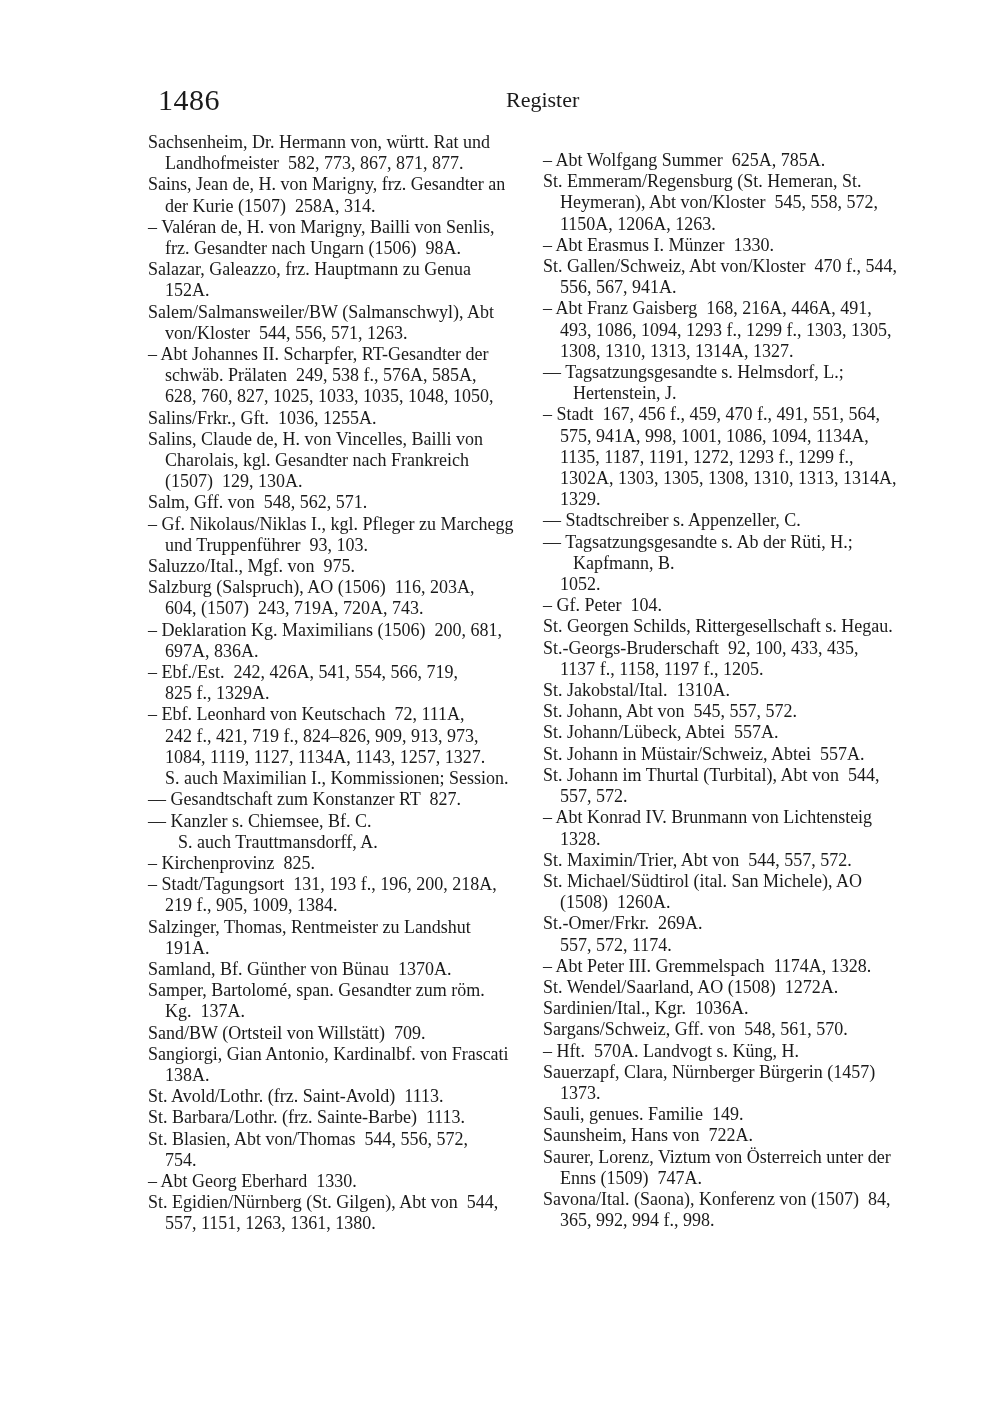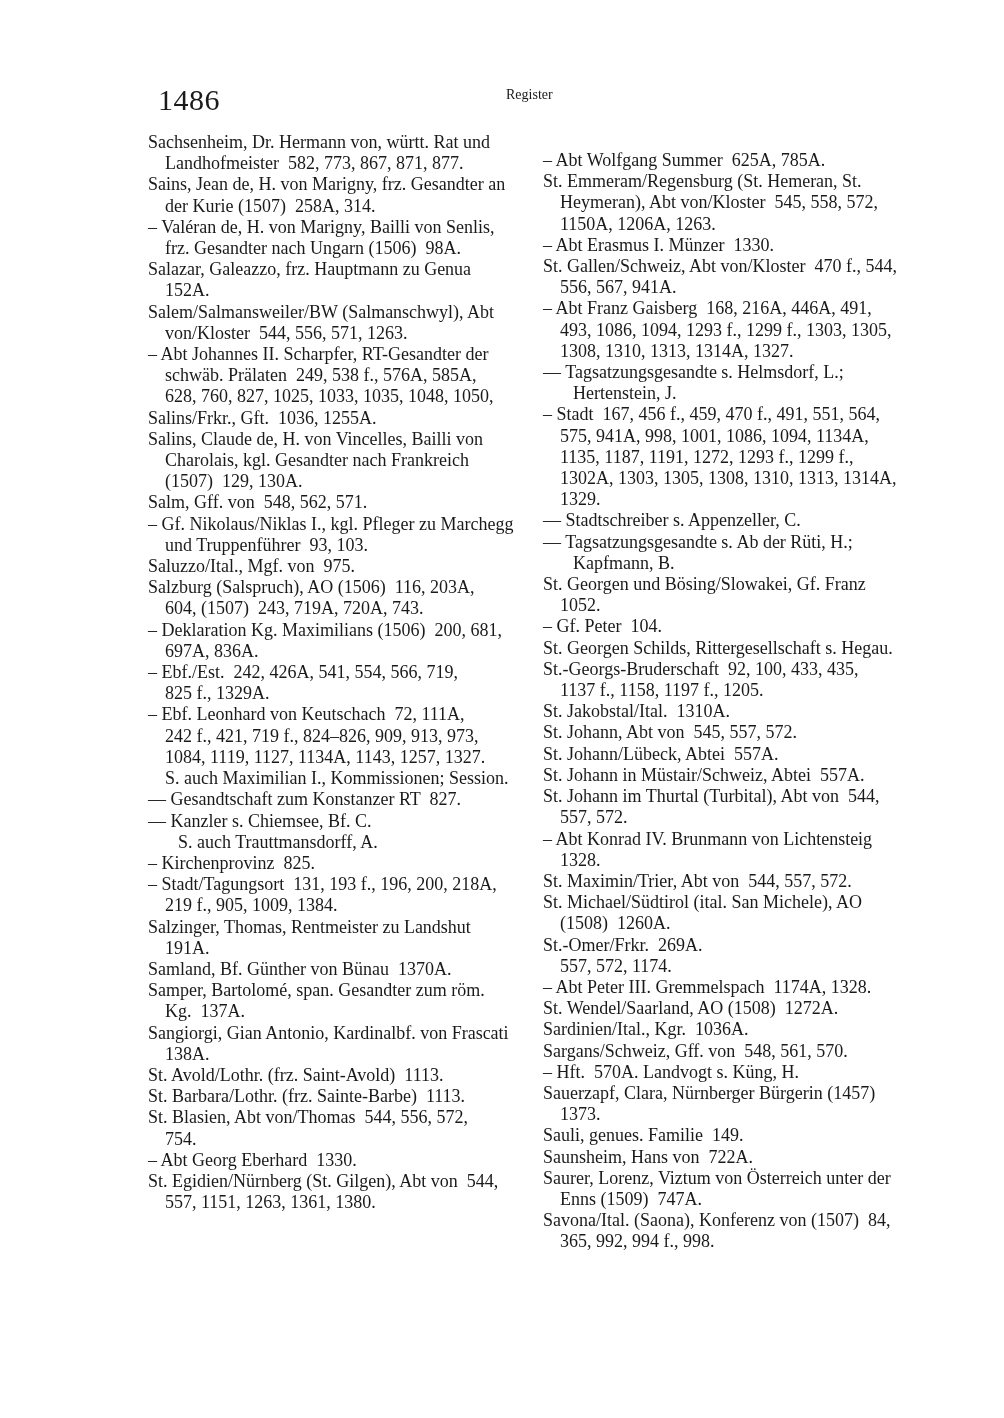--- a/index.html
+++ b/index.html
@@ -19,21 +19,21 @@
     position: absolute;
     left: 158px;
     top: 83px;
     font-size: 30px;
     letter-spacing: 0.5px;
   }
   .running-head {
     position: absolute;
     left: 506px;
     top: 87px;
-    font-size: 14px;
+    font-size: 22px;
   }
   .col {
     position: absolute;
     top: 132px;
     width: 382px;
   }
   .col-left  { left: 148px; }
   .col-right { left: 543px; margin-top: 18px; }
   .line {
     white-space: pre;
@@ -88,20 +88,21 @@
       <div class="line">–– Kanzler s. Chiemsee, Bf. C.</div>
       <div class="line i2">S. auch Trauttmansdorff, A.</div>
       <div class="line">– Kirchenprovinz  825.</div>
       <div class="line">– Stadt/Tagungsort  131, 193 f., 196, 200, 218A,</div>
       <div class="line i1">219 f., 905, 1009, 1384.</div>
       <div class="line">Salzinger, Thomas, Rentmeister zu Landshut</div>
       <div class="line i1">191A.</div>
       <div class="line">Samland, Bf. Günther von Bünau  1370A.</div>
       <div class="line">Samper, Bartolomé, span. Gesandter zum röm.</div>
       <div class="line i1">Kg.  137A.</div>
+      <div class="line">Sand/BW (Ortsteil von Willstätt)  709.</div>
       <div class="line">Sangiorgi, Gian Antonio, Kardinalbf. von Frascati</div>
       <div class="line i1">138A.</div>
       <div class="line">St. Avold/Lothr. (frz. Saint-Avold)  1113.</div>
       <div class="line">St. Barbara/Lothr. (frz. Sainte-Barbe)  1113.</div>
       <div class="line">St. Blasien, Abt von/Thomas  544, 556, 572,</div>
       <div class="line i1">754.</div>
       <div class="line">– Abt Georg Eberhard  1330.</div>
       <div class="line">St. Egidien/Nürnberg (St. Gilgen), Abt von  544,</div>
       <div class="line i1">557, 1151, 1263, 1361, 1380.</div>
     </section>
@@ -119,21 +120,20 @@
       <div class="line">–– Tagsatzungsgesandte s. Helmsdorf, L.;</div>
       <div class="line i2">Hertenstein, J.</div>
       <div class="line">– Stadt  167, 456 f., 459, 470 f., 491, 551, 564,</div>
       <div class="line i1">575, 941A, 998, 1001, 1086, 1094, 1134A,</div>
       <div class="line i1">1135, 1187, 1191, 1272, 1293 f., 1299 f.,</div>
       <div class="line i1">1302A, 1303, 1305, 1308, 1310, 1313, 1314A,</div>
       <div class="line i1">1329.</div>
       <div class="line">–– Stadtschreiber s. Appenzeller, C.</div>
       <div class="line">–– Tagsatzungsgesandte s. Ab der Rüti, H.;</div>
       <div class="line i2">Kapfmann, B.</div>
-      <div class="line">St. Georgen und Bösing/Slowakei, Gf. Franz</div>
       <div class="line i1">1052.</div>
       <div class="line">– Gf. Peter  104.</div>
       <div class="line">St. Georgen Schilds, Rittergesellschaft s. Hegau.</div>
       <div class="line">St.-Georgs-Bruderschaft  92, 100, 433, 435,</div>
       <div class="line i1">1137 f., 1158, 1197 f., 1205.</div>
       <div class="line">St. Jakobstal/Ital.  1310A.</div>
       <div class="line">St. Johann, Abt von  545, 557, 572.</div>
       <div class="line">St. Johann/Lübeck, Abtei  557A.</div>
       <div class="line">St. Johann in Müstair/Schweiz, Abtei  557A.</div>
       <div class="line">St. Johann im Thurtal (Turbital), Abt von  544,</div>

